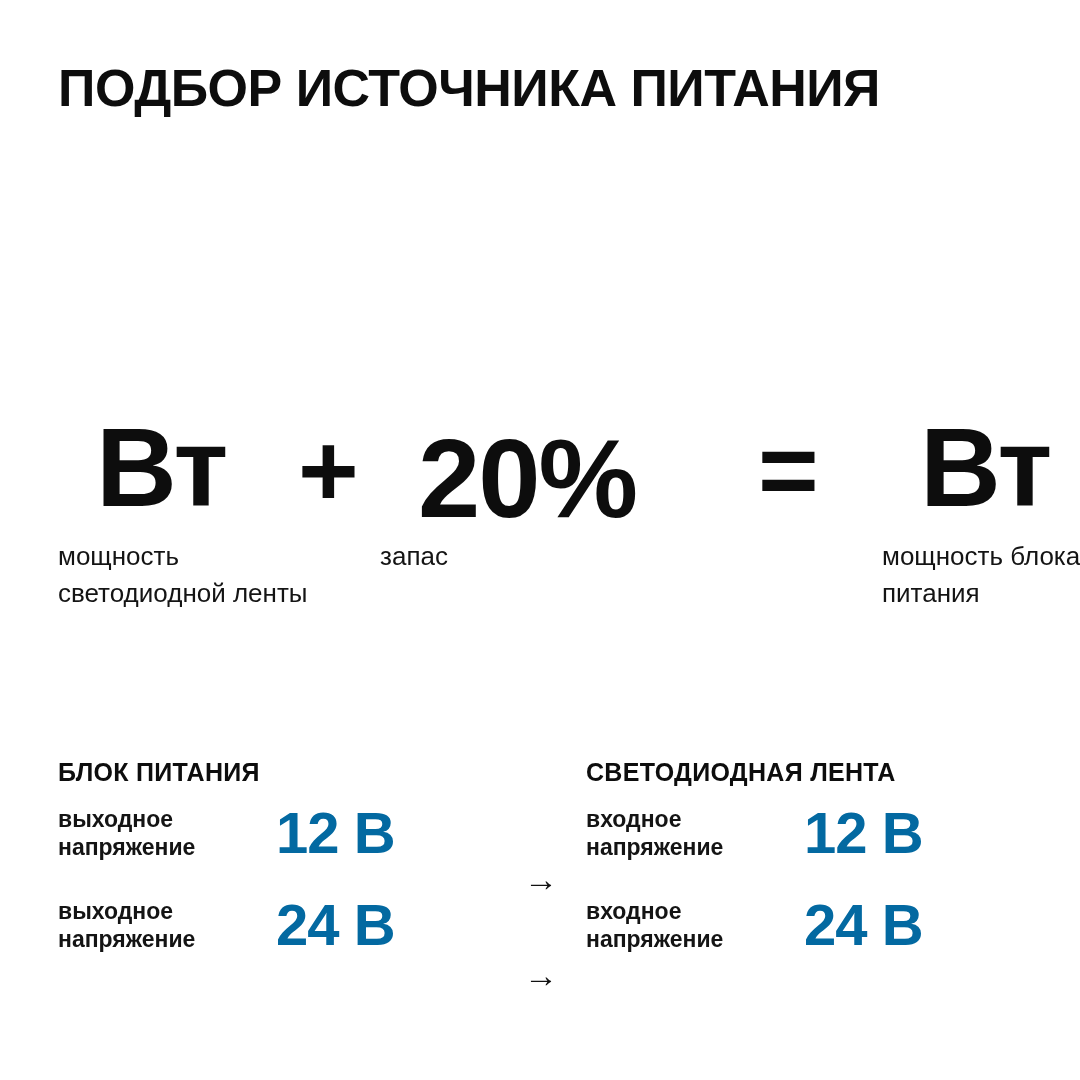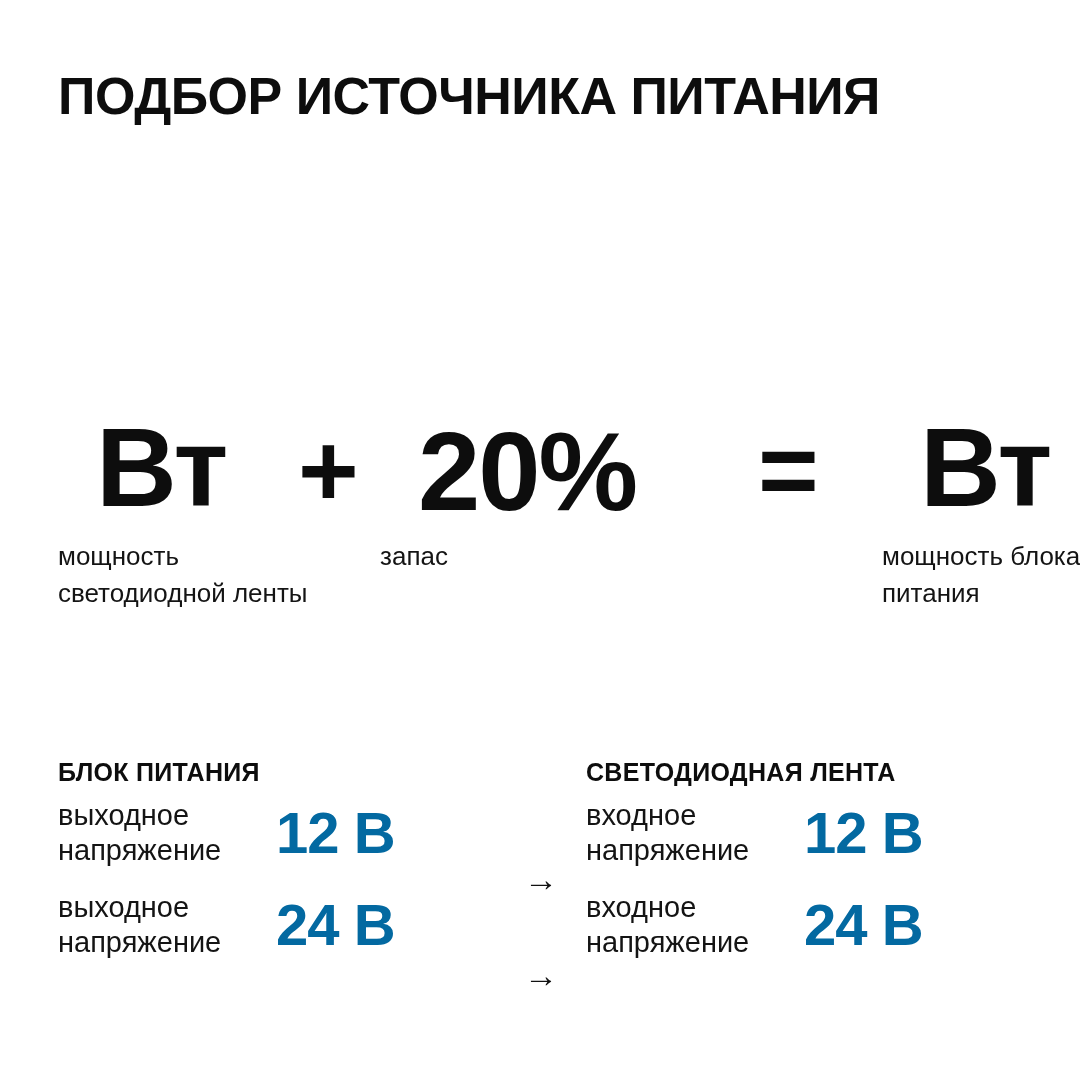--- a/index.html
+++ b/index.html
@@ -18,21 +18,21 @@
 
   .page {
     position: absolute;
     inset: 0;
   }
 
   
   .title {
     position: absolute;
     left: 58px;
-    top: 66px;
+    top: 58px;
     font-size: 52px;
     font-weight: bold;
     letter-spacing: -0.5px;
     color: #0d0d0d;
     white-space: nowrap;
   }
 
   
   .formula {
     position: absolute;
@@ -53,21 +53,21 @@
 
   .op {
     font-size: 104px;
     font-weight: bold;
     line-height: 1;
     color: #0d0d0d;
   }
 
   .term-1 { position: absolute; left: 0px;   top: 0px; }
   .op-plus { position: absolute; left: 240px; top: 6px; }
-  .term-2 { position: absolute; left: 322px; top: 4px; }
+  .term-2 { position: absolute; left: 322px; top: 11px; }
   .op-eq  { position: absolute; left: 700px; top: 6px; }
   .term-3 { position: absolute; left: 824px; top: 0px; }
 
   .caption {
     position: absolute;
     font-size: 26px;
     line-height: 1.42;
     color: #141414;
     font-weight: normal;
   }
@@ -98,25 +98,26 @@
     white-space: nowrap;
   }
 
   .v-row {
     display: flex;
     align-items: center;
     height: 92px;
   }
 
   .v-label {
-    font-size: 29px;
+    font-size: 23px;
     line-height: 1.22;
     color: #141414;
     width: 218px;
     flex: none;
+    font-weight: bold;
   }
 
   .v-value {
     font-size: 58px;
     font-weight: bold;
     letter-spacing: -1px;
     color: #0369a1;
     white-space: nowrap;
     line-height: 1;
   }

